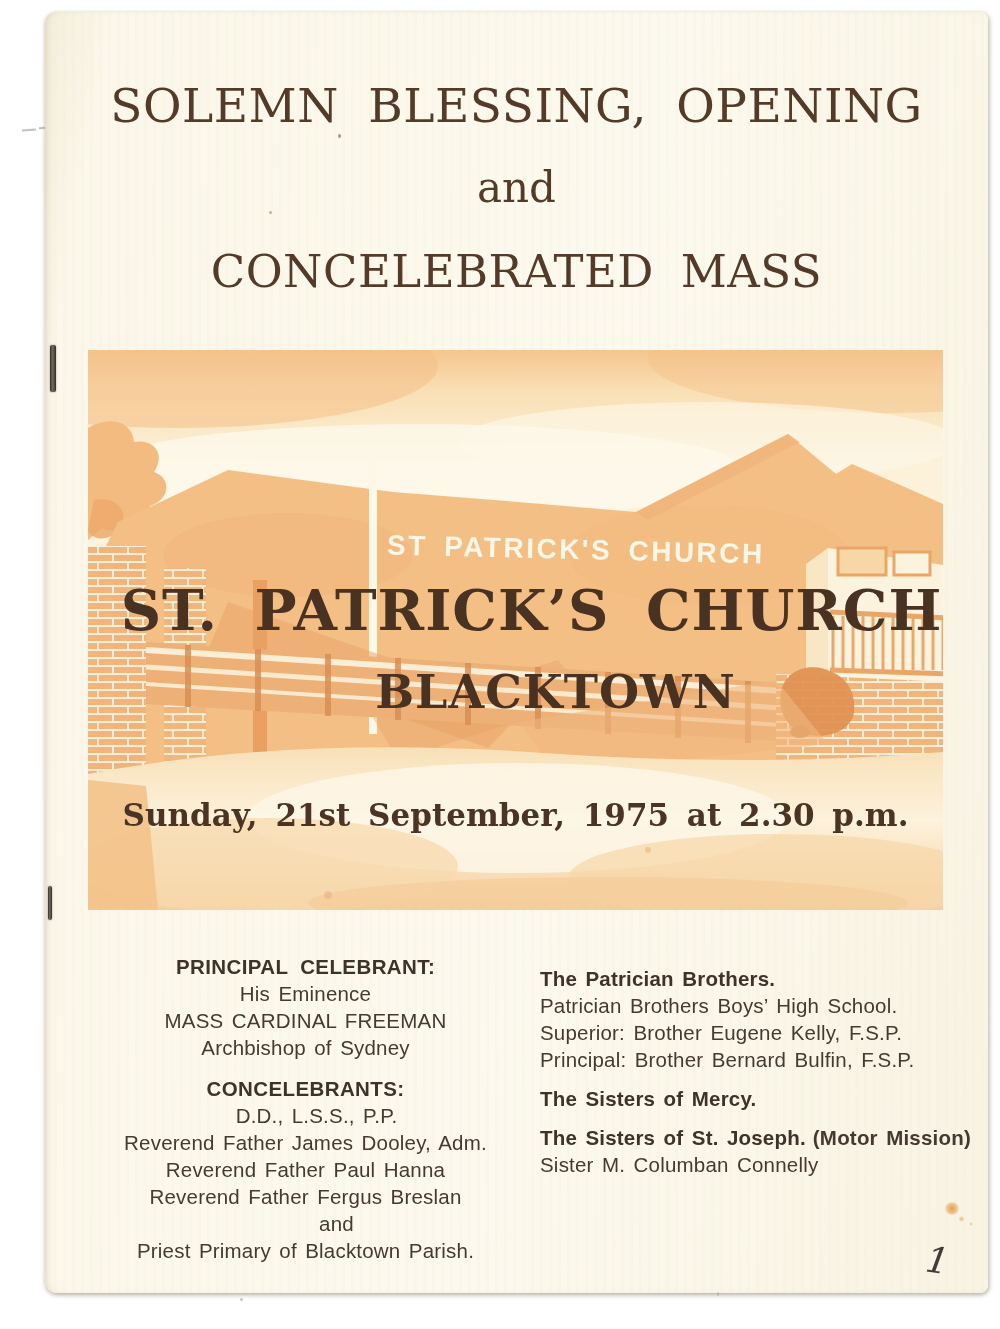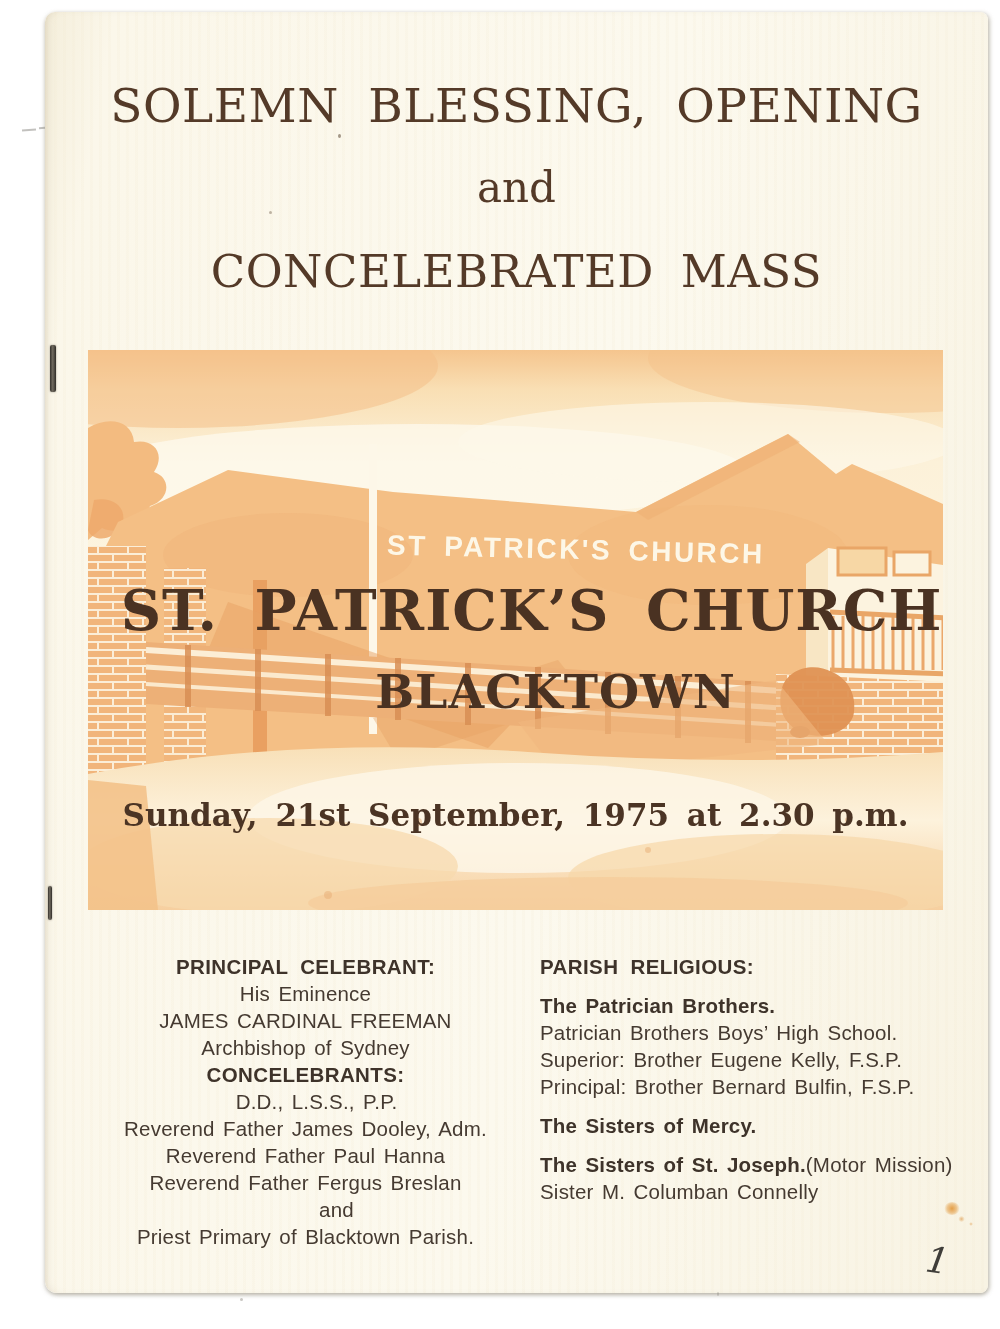--- a/index.html
+++ b/index.html
@@ -74,23 +74,23 @@
 
   
   .col{position:absolute;color:#453a31;}
   .col-left{left:48px;top:941px;width:425px;text-align:center;}
   .col-right{left:495px;top:941px;width:445px;}
   .line{font-size:20.5px;line-height:27px;letter-spacing:.2px;word-spacing:2.5px;white-space:nowrap;}
   .bold{font-weight:bold;color:#3e332a;}
   .caps-head{font-weight:bold;color:#3e332a;word-spacing:6px;letter-spacing:.4px;}
   .indent-1{padding-left:22px;}
   .indent-2{padding-left:62px;}
-  .gap-14{}
+  .gap-14{margin-top:14px;}
   .grp{margin-top:12px;}
-  .suffix{font-weight:normal;color:#453a31;text-align:center;}
+  .suffix{font-weight:bold;color:#453a31;margin-left:7px;text-align:center;}
 
   
   .page-num{
     position:absolute;left:881px;top:1228px;
     font-family:"DejaVu Serif", serif;font-style:italic;font-size:36px;color:#3f3d39;
     transform:rotate(9deg);
   }
 </style>
 </head>
 <body>
@@ -208,33 +208,32 @@
 
     <div class="photo-sign">ST PATRICK'S CHURCH</div>
     <div class="photo-title">ST. PATRICK’S CHURCH</div>
     <div class="photo-sub">BLACKTOWN</div>
     <div class="photo-date">Sunday, 21st September, 1975 at 2.30 p.m.</div>
   </div>
 
   <div class="col col-left">
     <div class="line caps-head">PRINCIPAL CELEBRANT:</div>
     <div class="line">His Eminence</div>
-    <div class="line">JAMES CARDINAL FREEMAN</div>
+    <div class="line">MASS CARDINAL FREEMAN</div>
     <div class="line">Archbishop of Sydney</div>
     <div class="line caps-head gap-14">CONCELEBRANTS:</div>
     <div class="line indent-1">D.D., L.S.S., P.P.</div>
     <div class="line">Reverend Father James Dooley, Adm.</div>
     <div class="line">Reverend Father Paul Hanna</div>
     <div class="line">Reverend Father Fergus Breslan</div>
     <div class="line indent-2">and</div>
     <div class="line">Priest Primary of Blacktown Parish.</div>
   </div>
 
   <div class="col col-right">
-    <div class="line caps-head">PARISH RELIGIOUS:</div>
 
     <div class="line bold grp">The Patrician Brothers.</div>
     <div class="line">Patrician Brothers Boys’ High School.</div>
     <div class="line">Superior: Brother Eugene Kelly, F.S.P.</div>
     <div class="line">Principal: Brother Bernard Bulfin, F.S.P.</div>
 
     <div class="line bold grp">The Sisters of Mercy.</div>
 
     <div class="line bold grp"><span>The Sisters of St. Joseph.</span><span class="suffix">(Motor Mission)</span></div>
     <div class="line">Sister M. Columban Connelly</div>

